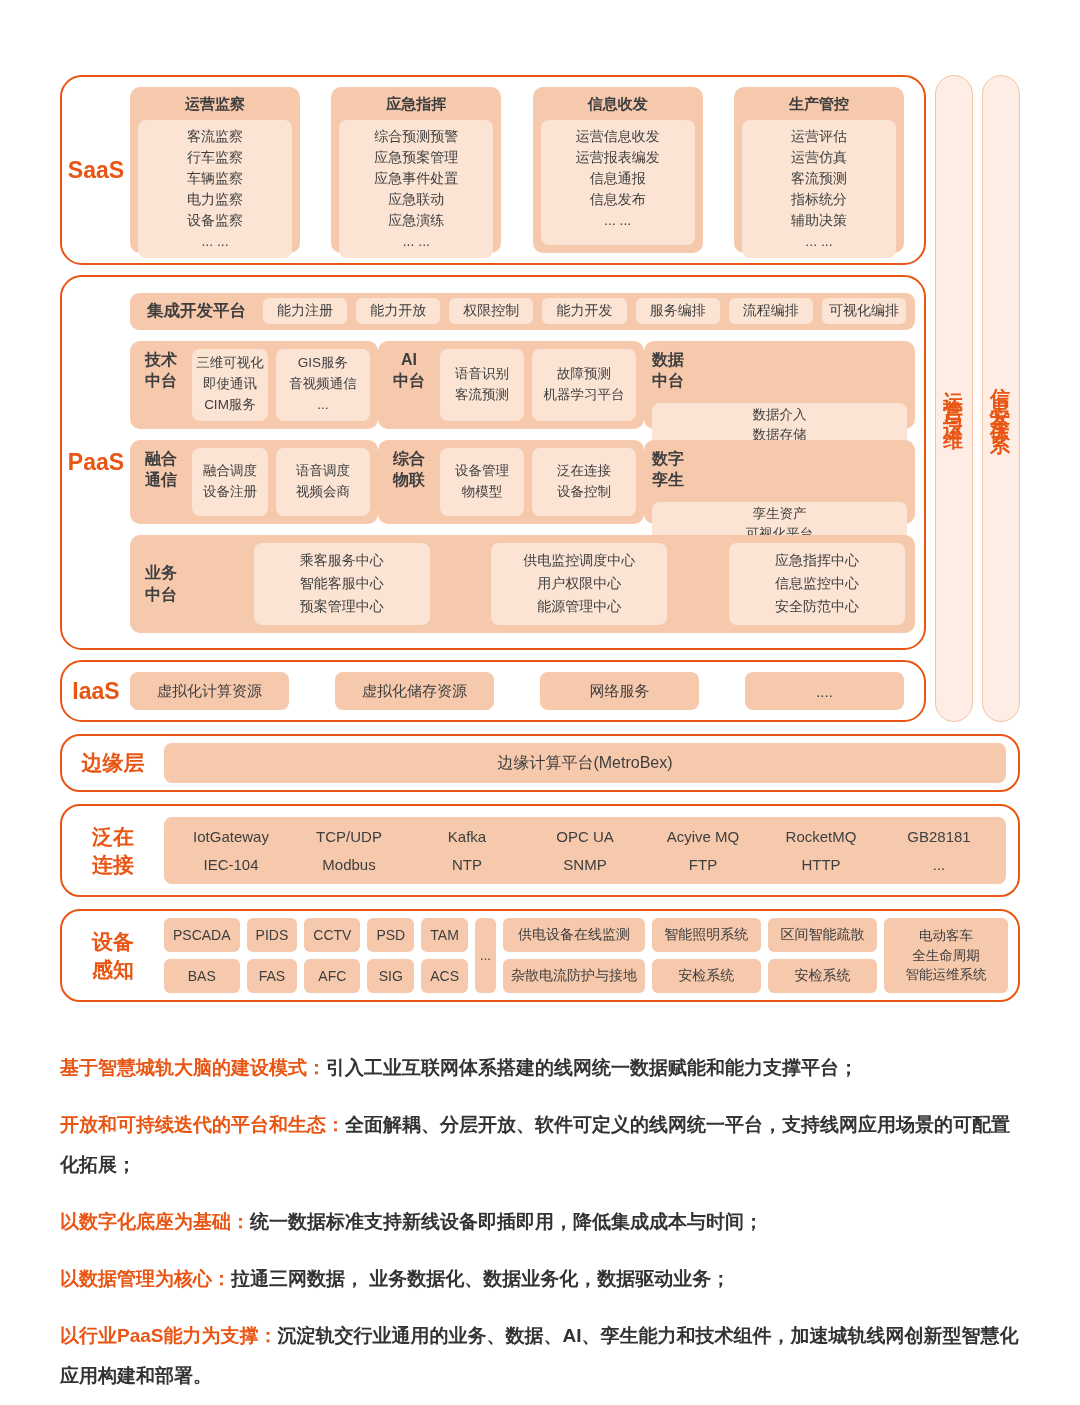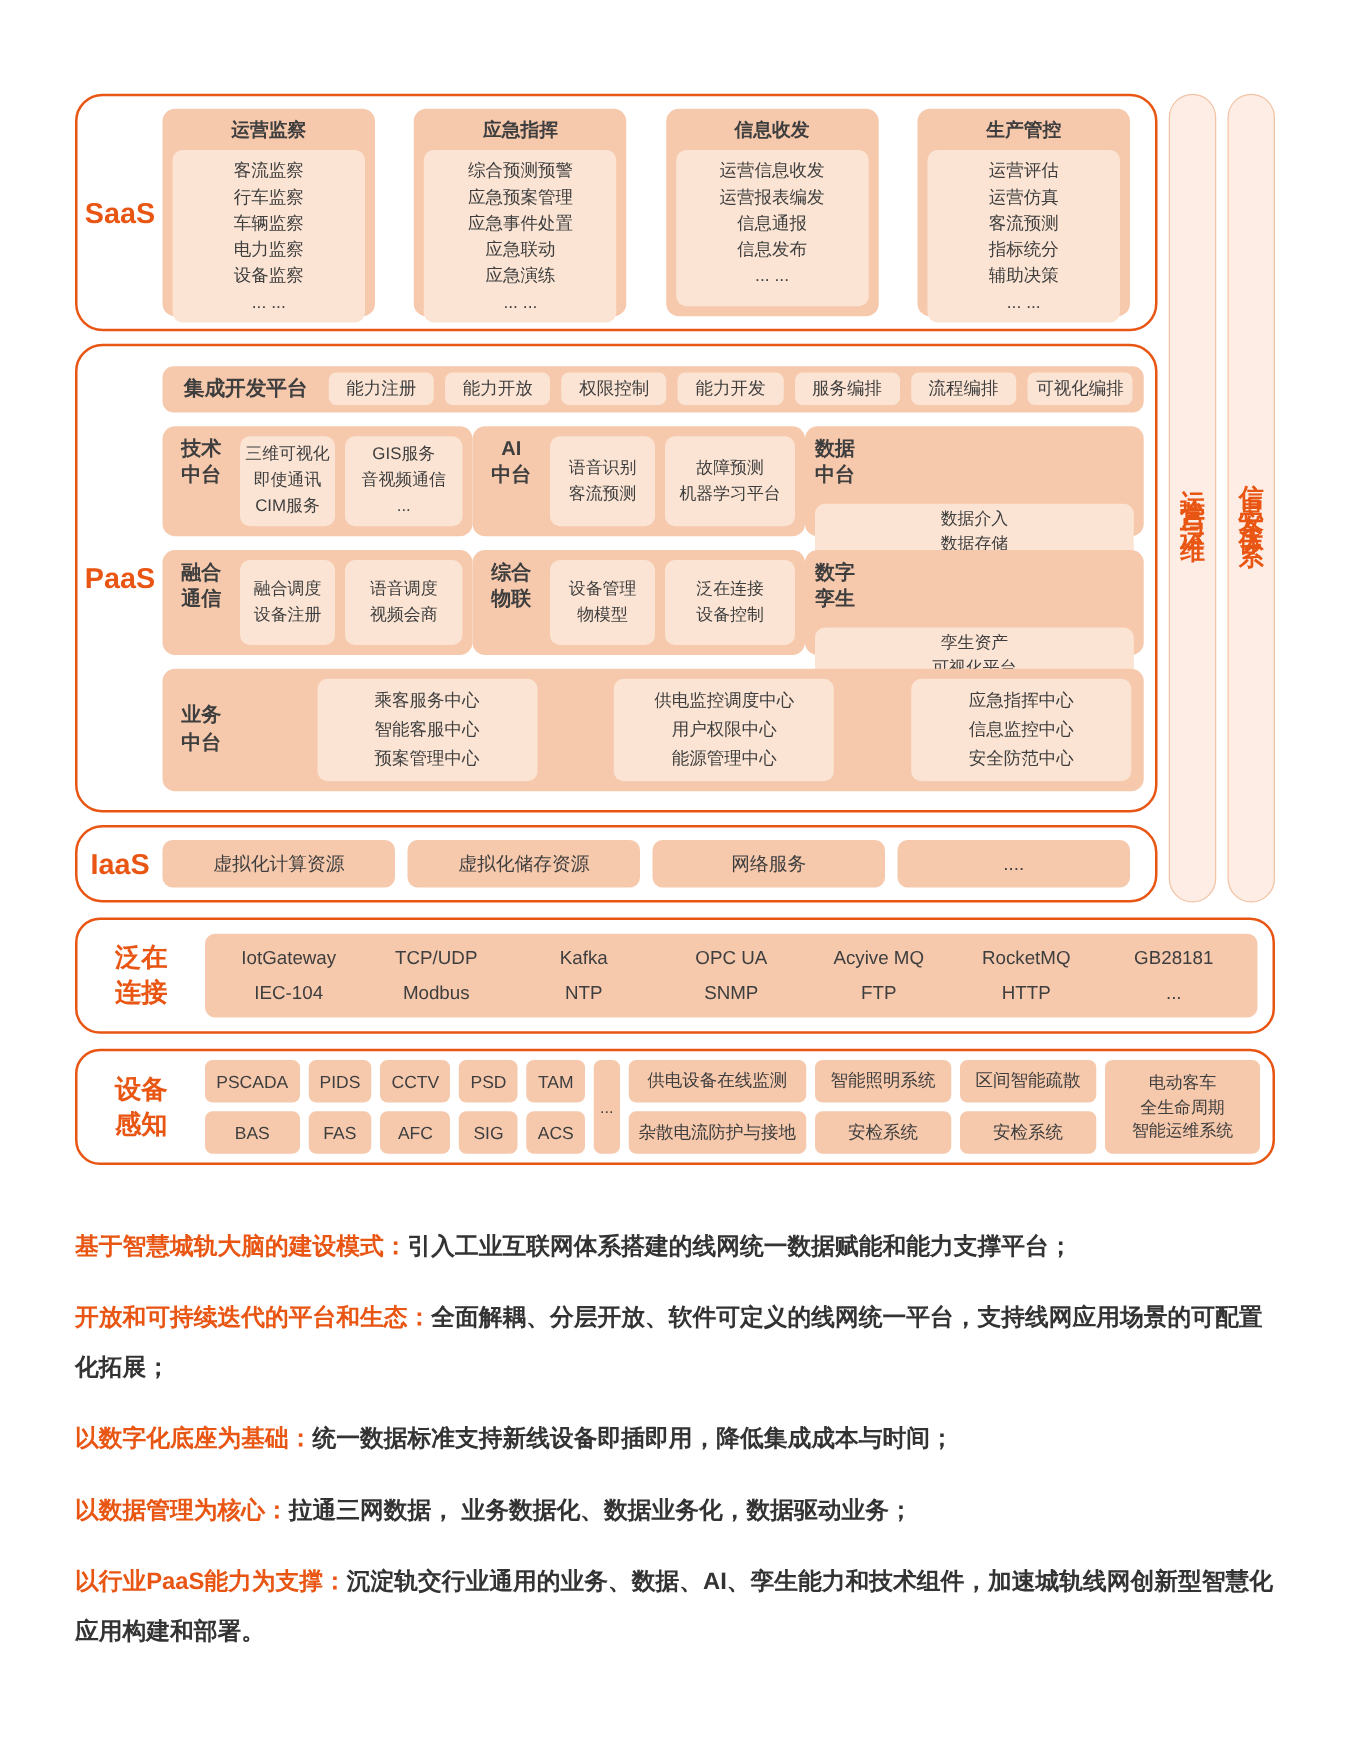--- a/index.html
+++ b/index.html
@@ -41,21 +41,21 @@
   .row2 .group { height:88px; } .row3 .group { height:84px; }
   .g-label { flex:0 0 46px; text-align:center; font-weight:bold; font-size:16px; line-height:1.35; }
   .cell { background:var(--light,#fbe4d4); border-radius:8px; align-self:stretch; display:flex; flex-direction:column; justify-content:center; text-align:center; font-size:13.5px; line-height:1.55; padding:2px; }
   .c1 { flex:1; } .c2 { flex:1.25; }
 
   .biz-row { background:var(--medium,#f6c9ad); border-radius:10px; height:98px; display:flex; align-items:center; justify-content:space-between; padding:8px 10px 8px 0; }
   .biz-label { flex:0 0 62px; text-align:center; font-weight:bold; font-size:16px; line-height:1.35; }
   .biz-cell { width:176px; height:82px; background:var(--light,#fbe4d4); border-radius:8px; display:flex; flex-direction:column; justify-content:center; text-align:center; font-size:14px; line-height:1.65; }
 
   .iaas-items { flex:1; display:flex; justify-content:space-between; padding-right:20px; }
-  .iaas-item { width:186px; height:38px; background:var(--medium,#f6c9ad); border-radius:8px; display:flex; align-items:center; justify-content:center; font-size:15px; }
+  .iaas-item { width:159px; height:38px; background:var(--medium,#f6c9ad); border-radius:8px; display:flex; align-items:center; justify-content:center; font-size:15px; }
 
   .vbar { width:38px; background:var(--bar_fill,#fdede4); border:1.5px solid var(--bar_border,#f3c3a6); border-radius:19px; display:flex; align-items:center; justify-content:center; }
   .vtext { writing-mode:vertical-rl; text-orientation:upright; color:var(--accent,#e95513); font-weight:bold; font-size:20px; letter-spacing:9px; }
 
   
   .band { width:960px; border:2.5px solid var(--accent,#e95513); border-radius:20px; display:flex; align-items:center; margin-top:12px; }
   .band-label { flex:0 0 102px; text-align:center; color:var(--accent,#e95513); font-weight:bold; font-size:21px; line-height:1.3; }
   .b-edge { height:58px; }
   .edge-bar { flex:1; margin-right:12px; height:40px; background:var(--medium,#f6c9ad); border-radius:8px; display:flex; align-items:center; justify-content:center; font-size:16px; }
   .b-conn { height:93px; }
@@ -278,20 +278,24 @@
     </div>
 
     <div class="vbar">
       <div class="vtext">运营与运维</div>
     </div>
     <div class="vbar">
       <div class="vtext">信息安全体系</div>
     </div>
   </div>
 
+  <div class="band b-edge">
+    <div class="band-label">边缘层</div>
+    <div class="edge-bar">边缘计算平台(MetroBex)</div>
+  </div>
 
   <div class="band b-conn">
     <div class="band-label">
       <div>泛在</div>
         <div>连接</div>
     </div>
     <div class="conn-grid">
       <div>IotGateway</div>
       <div>TCP/UDP</div>
       <div>Kafka</div>

